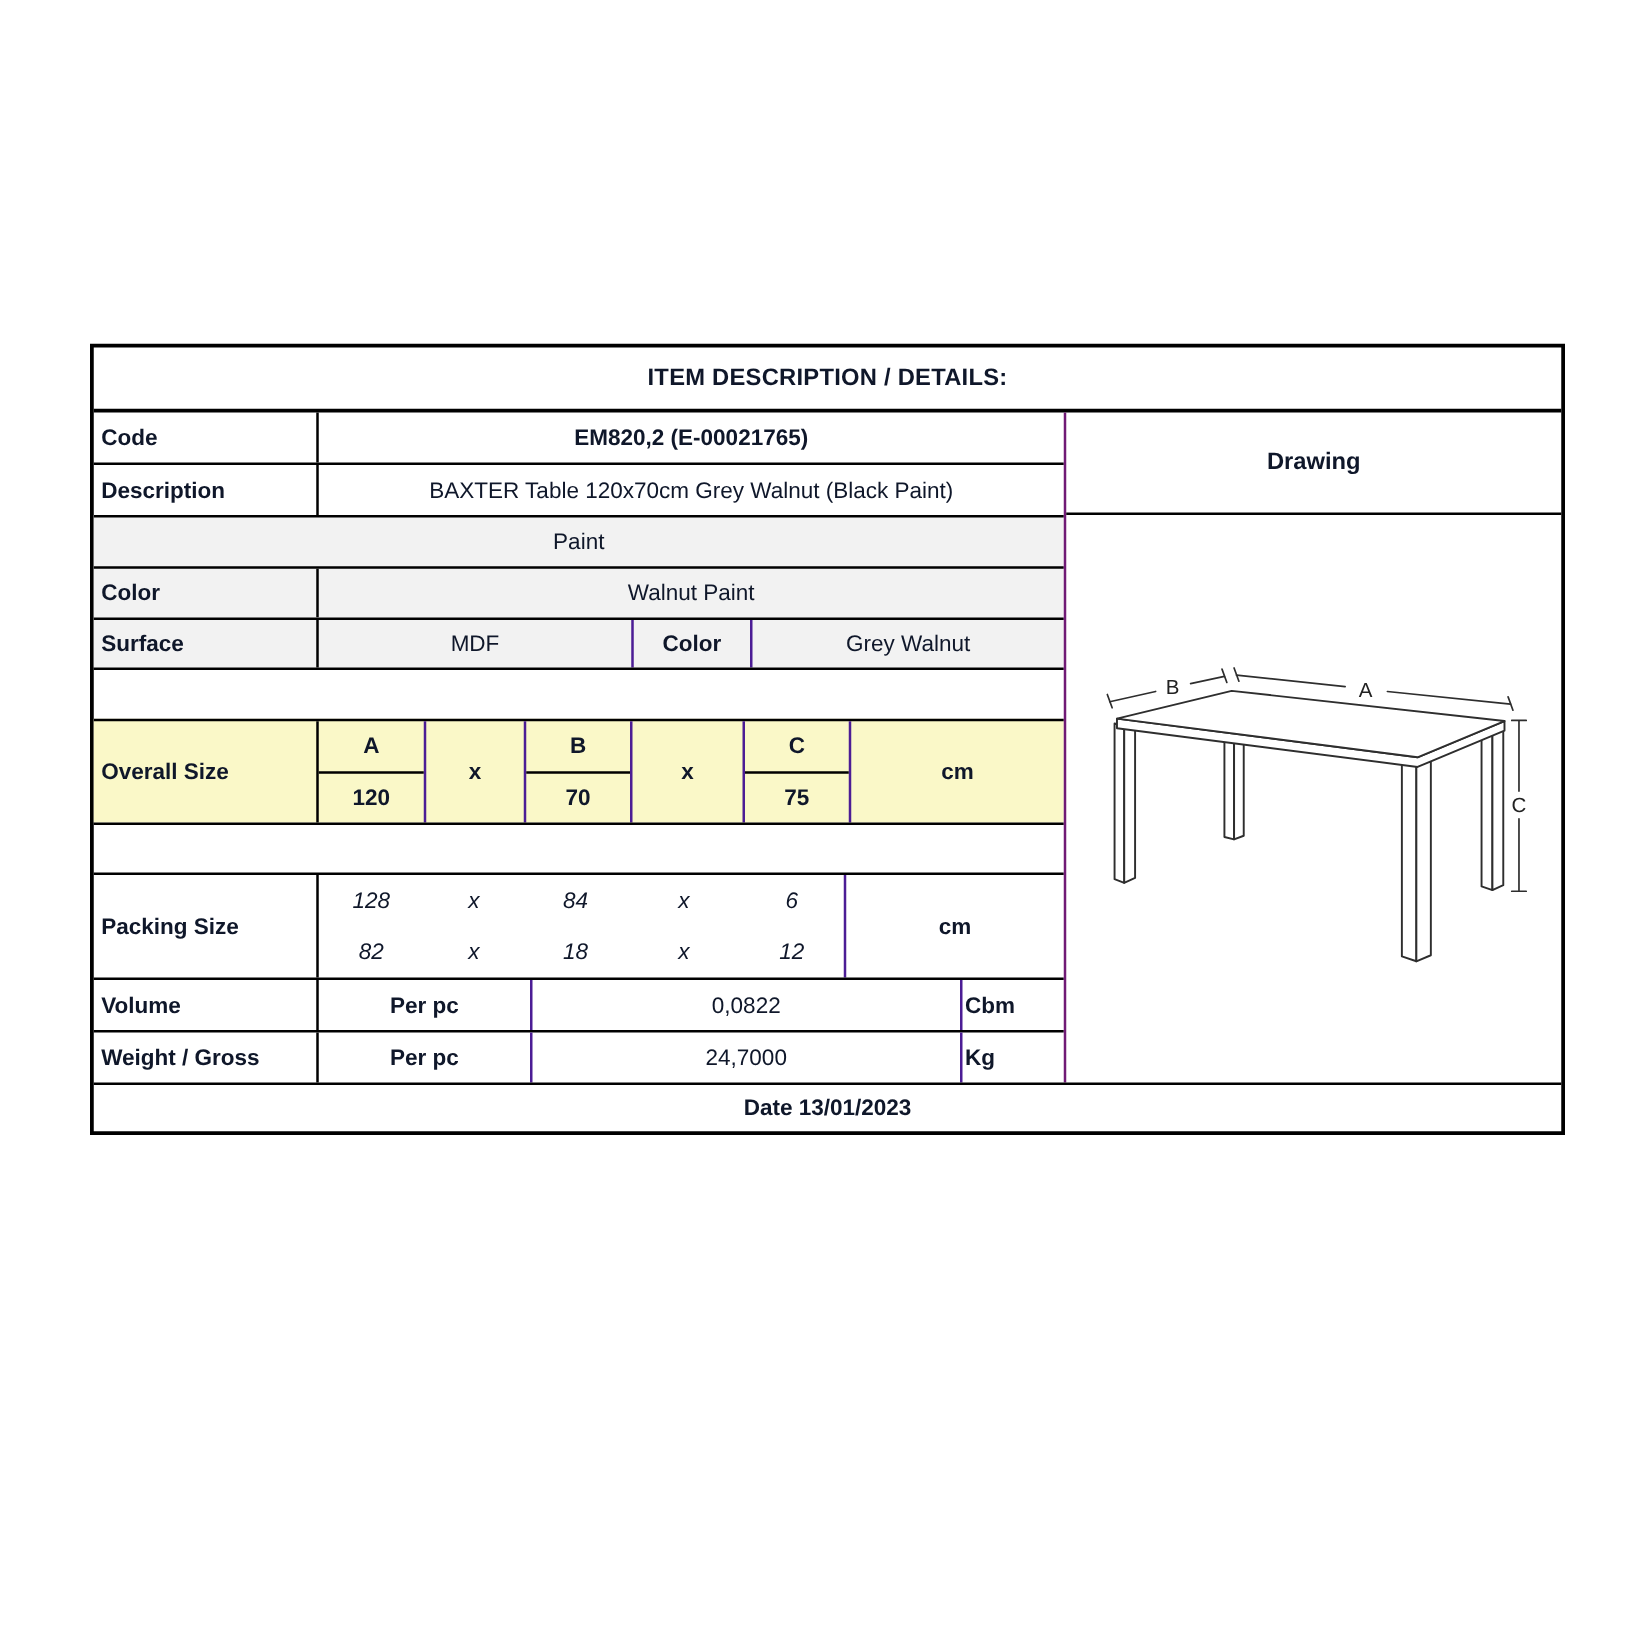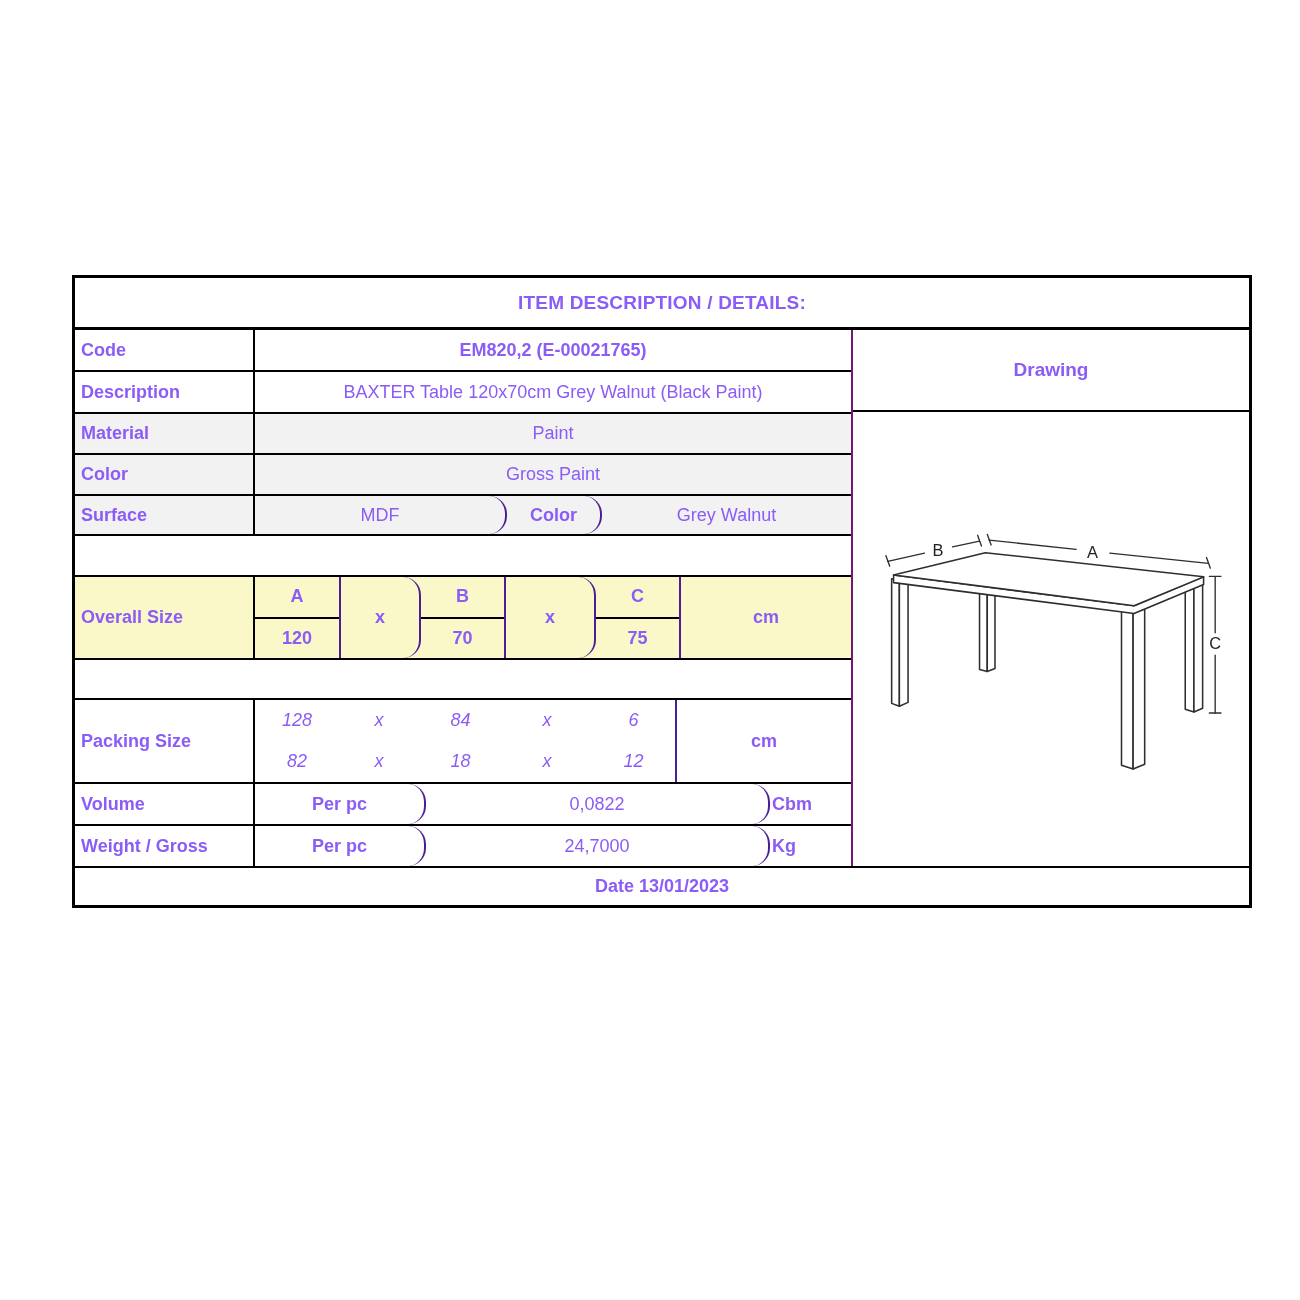--- a/index.html
+++ b/index.html
@@ -1,39 +1,39 @@
 <!DOCTYPE html>
 <html><head>
 <meta charset="utf-8">
 <style>
   html,body{margin:0;padding:0;background:#ffffff;}
   .page{
     position:relative;width:1061px;height:1300px;background:#ffffff;
-    font-family:"Liberation Sans",sans-serif;color:#8b5cf6;
+    font-family:"Liberation Sans",sans-serif;color:#0f172a;
   }
   .spec{
     position:absolute;left:72px;top:275px;width:1180px;height:633px;
     border:3px solid #000;box-sizing:border-box;
     display:flex;flex-direction:column;background:#fff;
   }
   .title-row{
     flex:0 0 52px;border-bottom:3px solid #000;box-sizing:border-box;
     display:flex;align-items:center;justify-content:center;
     font-weight:bold;font-size:19px;letter-spacing:.2px;
   }
   .main{flex:0 0 536px;display:flex;box-sizing:border-box;}
   .left{flex:0 0 776px;display:flex;flex-direction:column;box-sizing:border-box;}
   .right{flex:1;border-left:2px solid #701a75;box-sizing:border-box;display:flex;flex-direction:column;}
   .lrow{display:flex;box-sizing:border-box;font-size:18px;}
   .lrow + .lrow{border-top:2px solid #000;}
   .lab{
     flex:0 0 180px;border-right:2px solid #000;box-sizing:border-box;
     display:flex;align-items:center;padding-left:6px;font-weight:bold;
   }
-  .cell{display:flex;align-items:center;justify-content:center;box-sizing:border-box;border-radius:18px;}
+  .cell{display:flex;align-items:center;justify-content:center;box-sizing:border-box;}
   .grow{flex:1;}
   .grey{background:#F2F2F2;}
   .yellow{background:#FAF8C8;}
   .bold{font-weight:bold;}
   .br{border-right:2px solid #4c1d95;}
   .stack{display:flex;flex-direction:column;}
   .stack .half{flex:1;display:flex;align-items:center;justify-content:center;}
   .stack .half:first-child{border-bottom:2px solid #000;}
   .pack-area{display:flex;flex-direction:column;font-style:italic;}
   .pack-line{flex:1;display:flex;}
@@ -65,27 +65,26 @@
           <div class="lab">Code</div>
           <div class="cell grow bold">EM820,2 (E-00021765)</div>
         </div>
 
         <div class="lrow" style="flex:0 0 42px">
           <div class="lab">Description</div>
           <div class="cell grow">BAXTER Table 120x70cm Grey Walnut (Black Paint)</div>
         </div>
 
         <div class="lrow grey" style="flex:0 0 41px">
-          <div class="lab">Material</div>
           <div class="cell grow">Paint</div>
         </div>
 
         <div class="lrow grey" style="flex:0 0 41px">
           <div class="lab">Color</div>
-          <div class="cell grow">Gross Paint</div>
+          <div class="cell grow">Walnut Paint</div>
         </div>
 
         <div class="lrow grey" style="flex:0 0 40px">
           <div class="lab">Surface</div>
           <div class="cell br" style="flex:0 0 252px">MDF</div>
           <div class="cell br bold" style="flex:0 0 95px">Color</div>
           <div class="cell grow">Grey Walnut</div>
         </div>
 
         <div class="lrow" style="flex:0 0 41px"></div>

